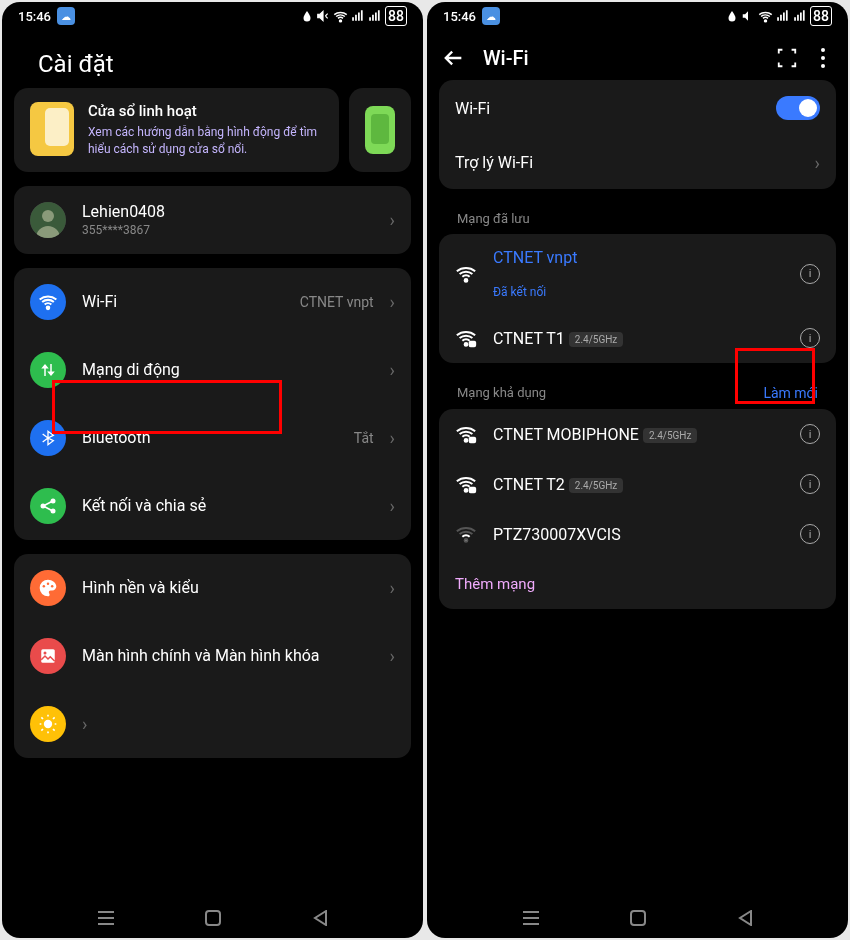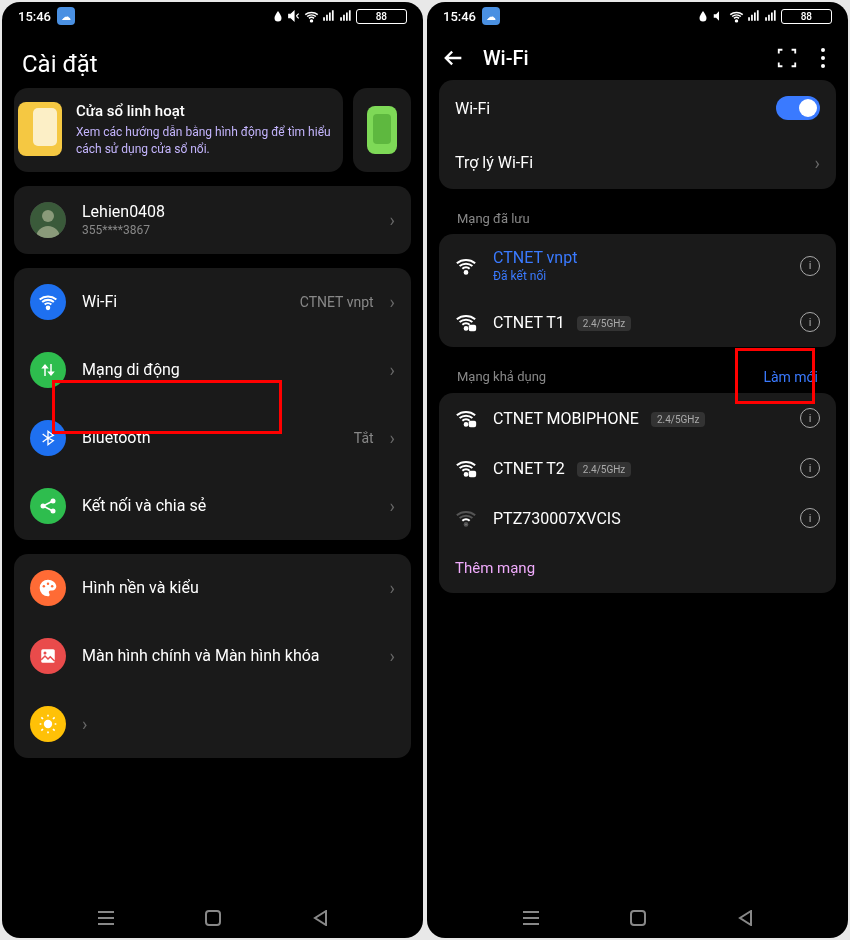--- a/index.html
+++ b/index.html
@@ -32,43 +32,43 @@
     font-size: 13px;
     font-weight: 500;
   }
   .status-left { display: flex; align-items: center; gap: 6px; }
   .status-right { display: flex; align-items: center; gap: 3px; }
   .weather-icon {
     width: 18px; height: 18px; background: #4a90e2; border-radius: 4px;
     display: flex; align-items: center; justify-content: center; font-size: 10px;
   }
   .battery-box {
-    border: 1px solid #fff; border-radius: 3px; padding: 1px 19px; font-size: 10px;
+    border: 1px solid #fff; border-radius: 3px; padding: 1px 2px; font-size: 14px;
     display: flex; align-items: center;
   }
   .header {
-    padding: 20px 20px 10px;
+    padding: 20px 36px 10px;
     font-size: 24px;
     font-weight: 400;
   }
   .header-nav {
     display: flex; align-items: center; padding: 16px 16px 10px; gap: 18px;
   }
   .header-nav .title { font-size: 20px; font-weight: 500; flex: 1; }
   .header-actions { display: flex; gap: 22px; padding-right: 6px;}
   .content { flex: 1; overflow: hidden; padding: 0 12px; }
   .card {
     background: #1a1a1a;
     border-radius: 14px;
     margin-bottom: 14px;
     overflow: hidden;
   }
   .promo-row { display: flex; gap: 10px; margin-bottom: 14px; }
   .promo-card {
-    flex: 1; background: #1a1a1a; border-radius: 14px; padding: 14px 4px;
+    flex: 1; background: #1a1a1a; border-radius: 14px; padding: 14px 16px;
     display: flex; gap: 14px; align-items: flex-start;
   }
   .promo-card.small { flex: 0 0 58px; justify-content: center; align-items: center; }
   .promo-icon-box {
     width: 44px; height: 54px; background: #f5c842; border-radius: 8px; flex-shrink: 0; position: relative;
   }
   .promo-icon-box::after{
     content:""; position:absolute; right:5px; top:6px; width:24px; height:38px;
     background:#fff; border-radius:5px; opacity:.7;
   }
@@ -108,24 +108,24 @@
   .section-header {
     display: flex; justify-content: space-between; padding: 8px 18px 8px;
     font-size: 13px; color: #888;
   }
   .section-header .action { color: #3a7aff; font-size: 14px; }
   .wifi-icon { width: 22px; display: flex; align-items: center; justify-content: center; flex-shrink: 0; }
   .wifi-row { display: flex; align-items: center; padding: 14px 16px; gap: 16px; }
   .wifi-row .text { flex: 1; }
   .wifi-row .name { font-size: 16px; }
   .wifi-row .connected { font-size: 16px; color: #3a7aff; }
-  .wifi-row .status { font-size: 12px; color: #3a7aff; margin-top: 2px; }
+  .wifi-row .status { font-size: 12px; color: #3a7aff; margin-top: 18px; }
   .band-badge {
     font-size: 10px; background: #333; color: #aaa; padding: 2px 6px;
-    border-radius: 4px; margin-left: 8px; vertical-align: middle;
+    border-radius: 4px; margin-left: 0; vertical-align: middle;
   }
   .info-icon {
     width: 20px; height: 20px; border: 1.5px solid #aaa; border-radius: 50%;
     display: flex; align-items: center; justify-content: center; font-size: 11px;
     color: #aaa; flex-shrink: 0;
   }
   .add-more { color: #f0abfc; font-size: 15px; padding: 16px 16px; }
   .nav-bar {
     height: 40px; display: flex; justify-content: space-around; align-items: center;
     padding: 0 50px;

